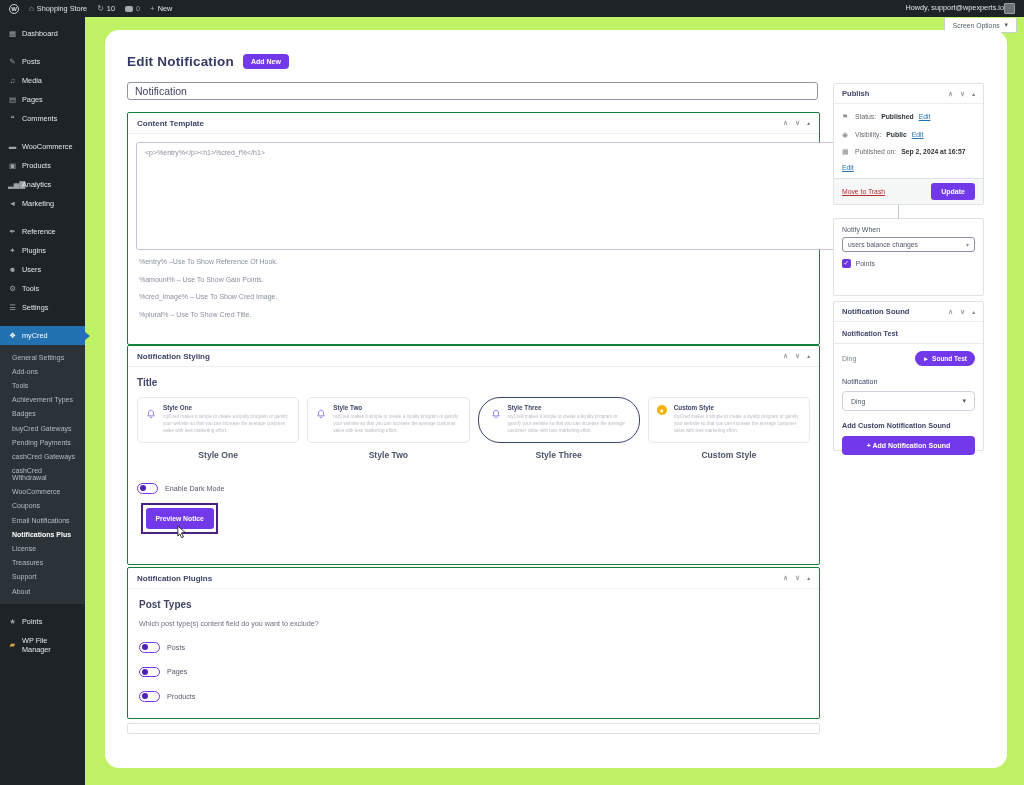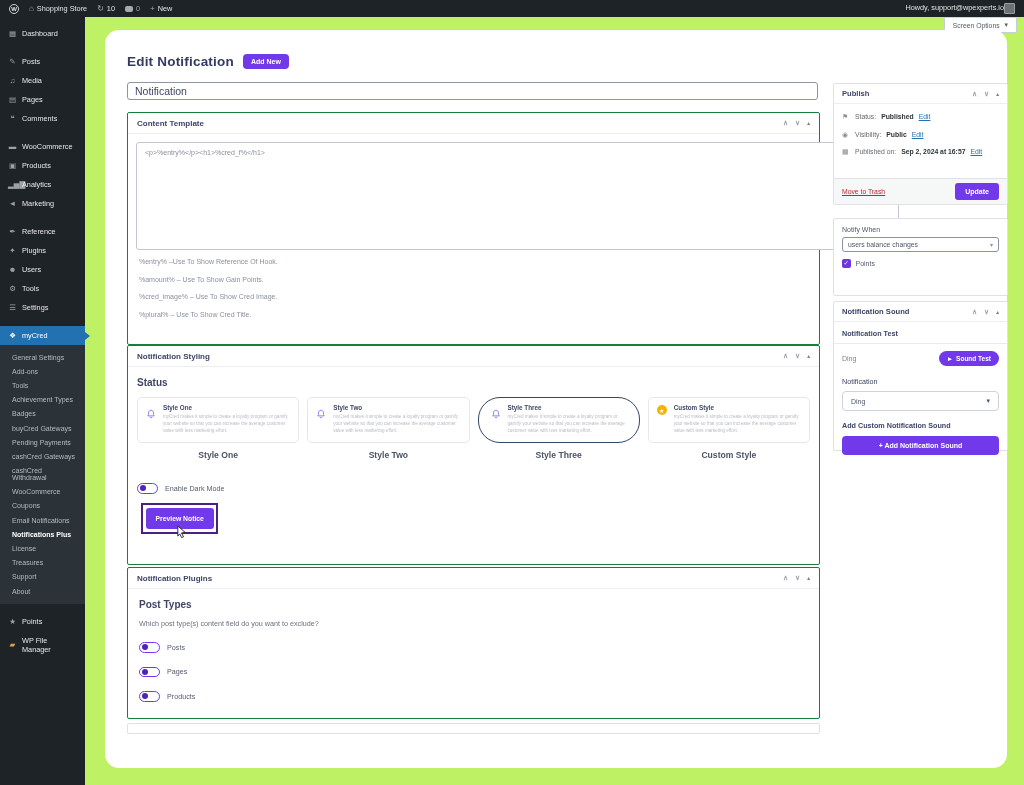--- a/index.html
+++ b/index.html
@@ -90,21 +90,21 @@
 
   .exclude-box { left:22px; top:537px; width:693px; height:152px; }
   .exclude-inner { padding:10px 11px 0; }
   .question { margin-top:9px; font-size:7.2px; color:#6a7080; }
   .excl-toggles .toggle-row { margin-top:14px; }
 
   .strip { position:absolute; left:22px; top:693px; width:693px; height:11px;
     border:1px solid #dfe1e6; border-radius:2px; background:#fff; }
 
   
-  .sidebox { position:absolute; left:728px; width:175px; background:#fff; border:1px solid #dfe1e6; border-radius:2px; }
+  .sidebox { position:absolute; left:728px; width:151px; background:#fff; border:1px solid #dfe1e6; border-radius:2px; }
   .sb-head { height:20px; display:flex; align-items:center; padding:0 8px; border-bottom:1px solid #eceef1;
     font-size:7.6px; font-weight:bold; color:#3e4468; }
   .publish-box { top:53px; height:122px; }
   .pub-body { padding:8px 8px 0; }
   .pub-row { display:flex; gap:5px; font-size:6.8px; color:#646970; margin-bottom:7px; line-height:1.5; flex-wrap:wrap; }
   .pub-icon { color:#8c8f94; font-size:7px; width:8px; flex:none; }
   .pub-row b { color:#2c3338; }
   .link { color:#2271b1; text-decoration:underline; cursor:pointer; }
   .pub-foot { position:absolute; left:0; right:0; bottom:0; height:26px; background:#f6f7f7;
     border-top:1px solid #dfe1e6; display:flex; align-items:center; justify-content:space-between; padding:0 8px; }
@@ -290,21 +290,21 @@
     <div class="metabox style-box">
       <div class="mb-head">
         <span>Notification Styling</span>
         <span class="mb-controls">
           <span>∧</span>
           <span>∨</span>
           <span class="tri">▴</span>
         </span>
       </div>
       <div class="style-inner">
-        <div class="sec-title">Status</div>
+        <div class="sec-title">Title</div>
         <div class="theme-cards" id="theme-cards">
             <div class="theme-card">
               <span class="tc-icon"><svg width="10" height="10" viewBox="0 0 24 24">
                   <path d="M12 3c-3.3 0-6 2.7-6 6v4.6L4.2 16.5h15.6L18 13.6V9c0-3.3-2.7-6-6-6z" fill="none" stroke="#7b6cf0" stroke-width="2"></path>
                   <path d="M9.8 19a2.2 2.2 0 0 0 4.4 0" fill="none" stroke="#7b6cf0" stroke-width="2"></path>
                 </svg></span>
               <div>
                 <div class="tc-title">Style One</div>
                 <div class="tc-desc">myCred makes it simple to create a loyalty program or gamify your website so that you can increase the average customer value with less marketing effort.</div>
               </div>

